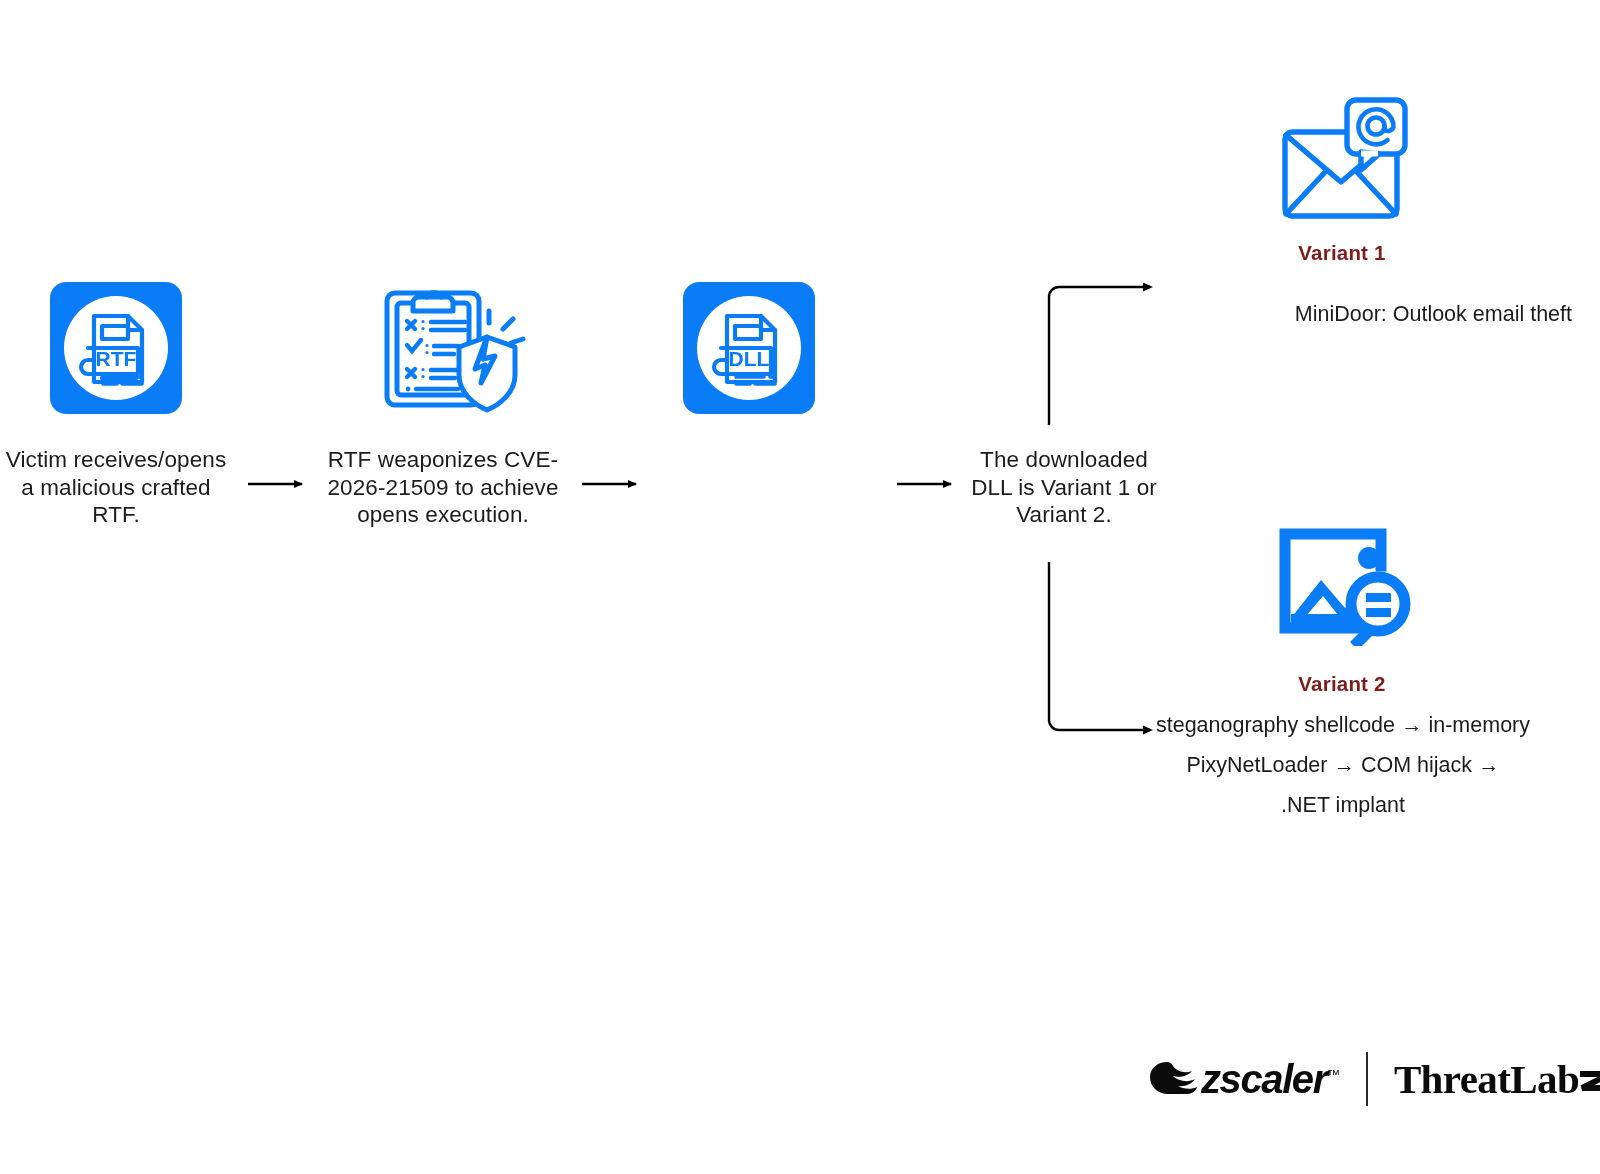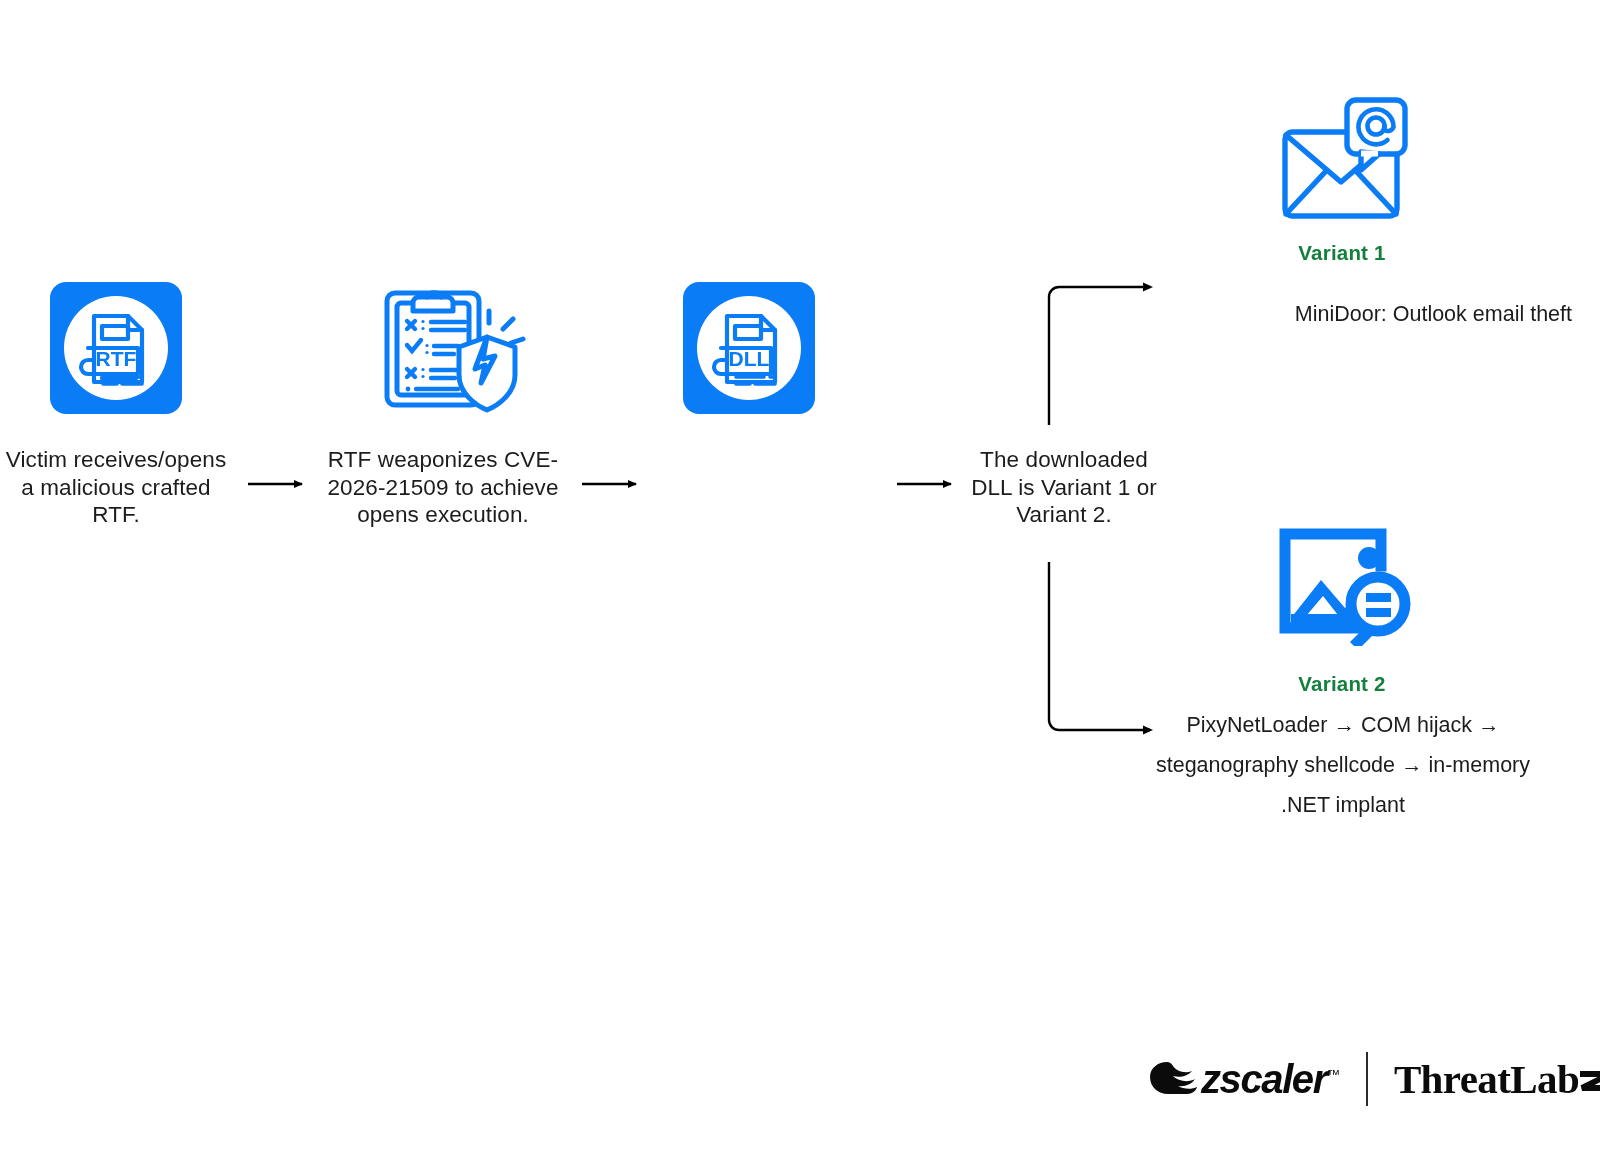--- a/index.html
+++ b/index.html
@@ -28,21 +28,21 @@
     font-size: 22.5px;
     line-height: 27.5px;
     text-align: center;
     color: #1c1c1c;
     letter-spacing: 0.1px;
   }
   .variant-title {
     font-size: 20.5px;
     font-weight: bold;
     text-align: center;
-    color: #15803d;
+    color: #7f1d1d;
     letter-spacing: 0.2px;
   }
   .variant-desc {
     font-size: 21.5px;
     line-height: 40px;
     text-align: center;
     color: #1c1c1c;
   }
   .arrow-svg { display: block; }
   .logo-wrap {
@@ -274,22 +274,22 @@
 
       <circle cx="101" cy="78" r="27" fill="#ffffff" stroke="#0a7cf5" stroke-width="11"></circle>
 
       <rect x="89" y="67" width="25" height="9" fill="#0a7cf5"></rect>
       <rect x="89" y="82" width="25" height="9" fill="#0a7cf5"></rect>
     </svg>
   </div>
 
   <div class="abs variant-title" style="left:1142px; top:672px; width:400px;">Variant 2</div>
   <div class="abs variant-desc" style="left:1098px; top:705px; width:490px;">
+    <div>steganography shellcode → in-memory</div>
     <div>PixyNetLoader → COM hijack →</div>
-    <div>steganography shellcode → in-memory</div>
     <div>.NET implant</div>
   </div>
 
   <div class="abs logo-wrap" style="left:1147px; top:1052px;">
 
     <div class="logo-wrap">
       <svg width="56" height="46" viewBox="0 0 56 46" xmlns="http://www.w3.org/2000/svg" style="margin-right:-2px;">
         <path d="M20 6 C11 6 3 12 3 21 C3 31 11 38 21 38 L40 38 C45 38 49 35 50 31 C44 34 36 33 31 30 C38 31 45 28 48 23 C41 27 31 25 26 20 C33 22 41 20 45 15 C38 18 29 15 26 10 C24.5 7.5 22.5 6 20 6 Z" fill="#0b0b0b"></path>
       </svg>
       <div class="zs-text"><span>zscaler</span><span class="tm">™</span></div>

